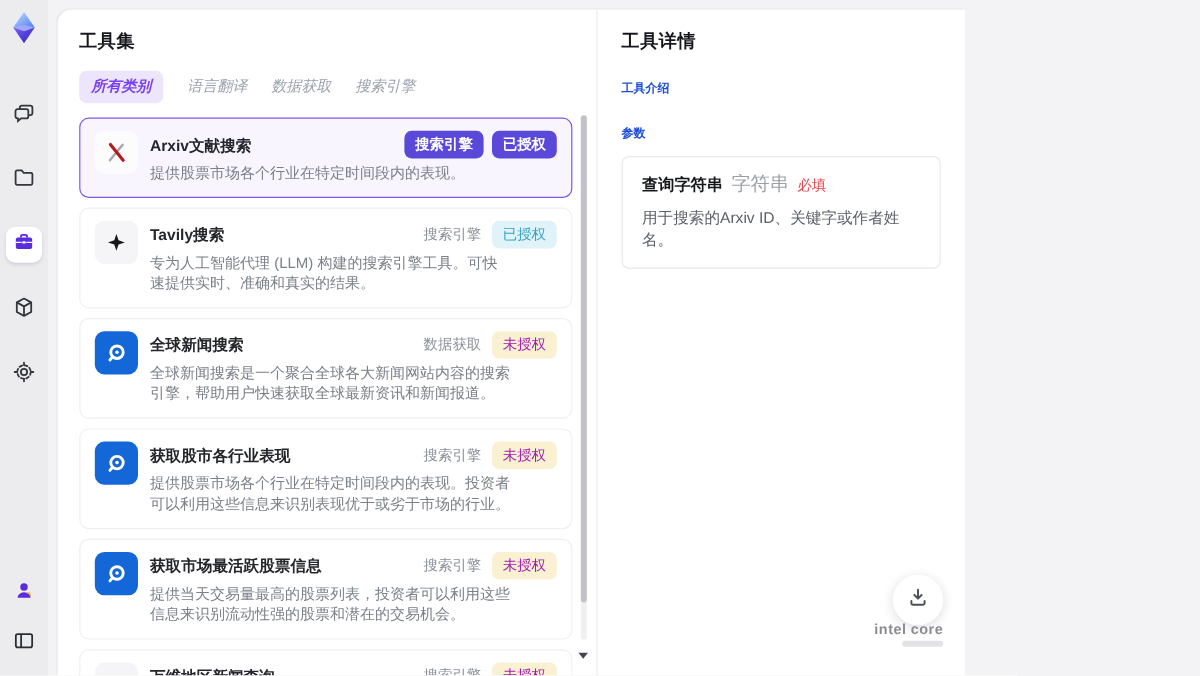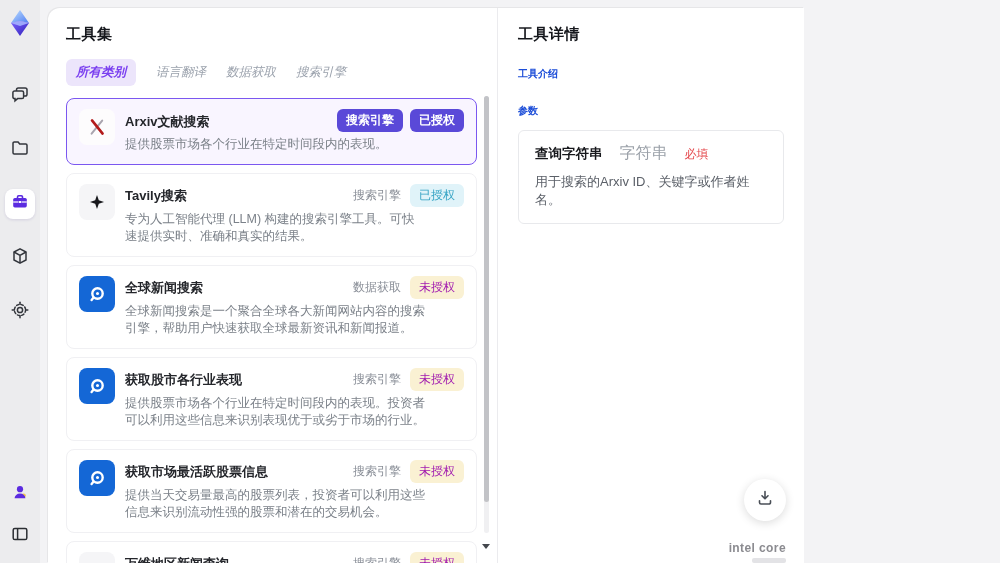--- a/index.html
+++ b/index.html
@@ -53,30 +53,30 @@
 
   .divider { width:1px; background:#ebebee; flex-shrink:0; }
 
   
   .details-panel { flex:1; padding:17px 20px 0 20px; position:relative; }
   .details-title { font-size:15px; font-weight:800; color:#15171c; letter-spacing:.5px; }
   .section-heading { margin-top:23px; font-size:10px; font-weight:800; color:#1d4ed8; }
   .info-box { margin-top:12px; border:1px solid #e8e9ec; border-radius:6px; padding:11px 14px;
               font-size:13px; color:#3c4149; line-height:1.5; }
   .param-box { margin-top:12px; border:1px solid #e8e9ec; border-radius:6px; padding:12px 16px 14px 16px; }
-  .param-head { display:flex; align-items:baseline; gap:17px; }
+  .param-head { display:flex; align-items:baseline; gap:7px; }
   .param-name { font-size:13.5px; font-weight:800; color:#17181c; }
   .param-type { font-size:16px; color:#9aa0a8; }
   .param-required { font-size:12px; color:#e5494d; }
   .param-desc { margin-top:9px; font-size:13px; color:#5b6068; }
 
   
   .fab { position:absolute; right:18px; bottom:42px; width:42px; height:42px; border-radius:50%;
          background:#fff; box-shadow:0 2px 10px rgba(0,0,0,.14); display:flex; align-items:center; justify-content:center; cursor:pointer; z-index:6; }
-  .brand { position:absolute; right:18px; bottom:0; text-align:left; z-index:6; }
+  .brand { position:absolute; right:18px; bottom:24px; text-align:left; z-index:6; }
   .brand-text { font-size:12px; font-weight:600; color:#8b8b90; letter-spacing:.4px; }
   .brand-sub { height:5px; width:34px; background:#e3e3e6; border-radius:2px; margin:3px 0 0 auto; }
 </style>
 </head>
 <body>
 
 <div class="app">
 
   <aside class="rail">
     <div class="logo">

